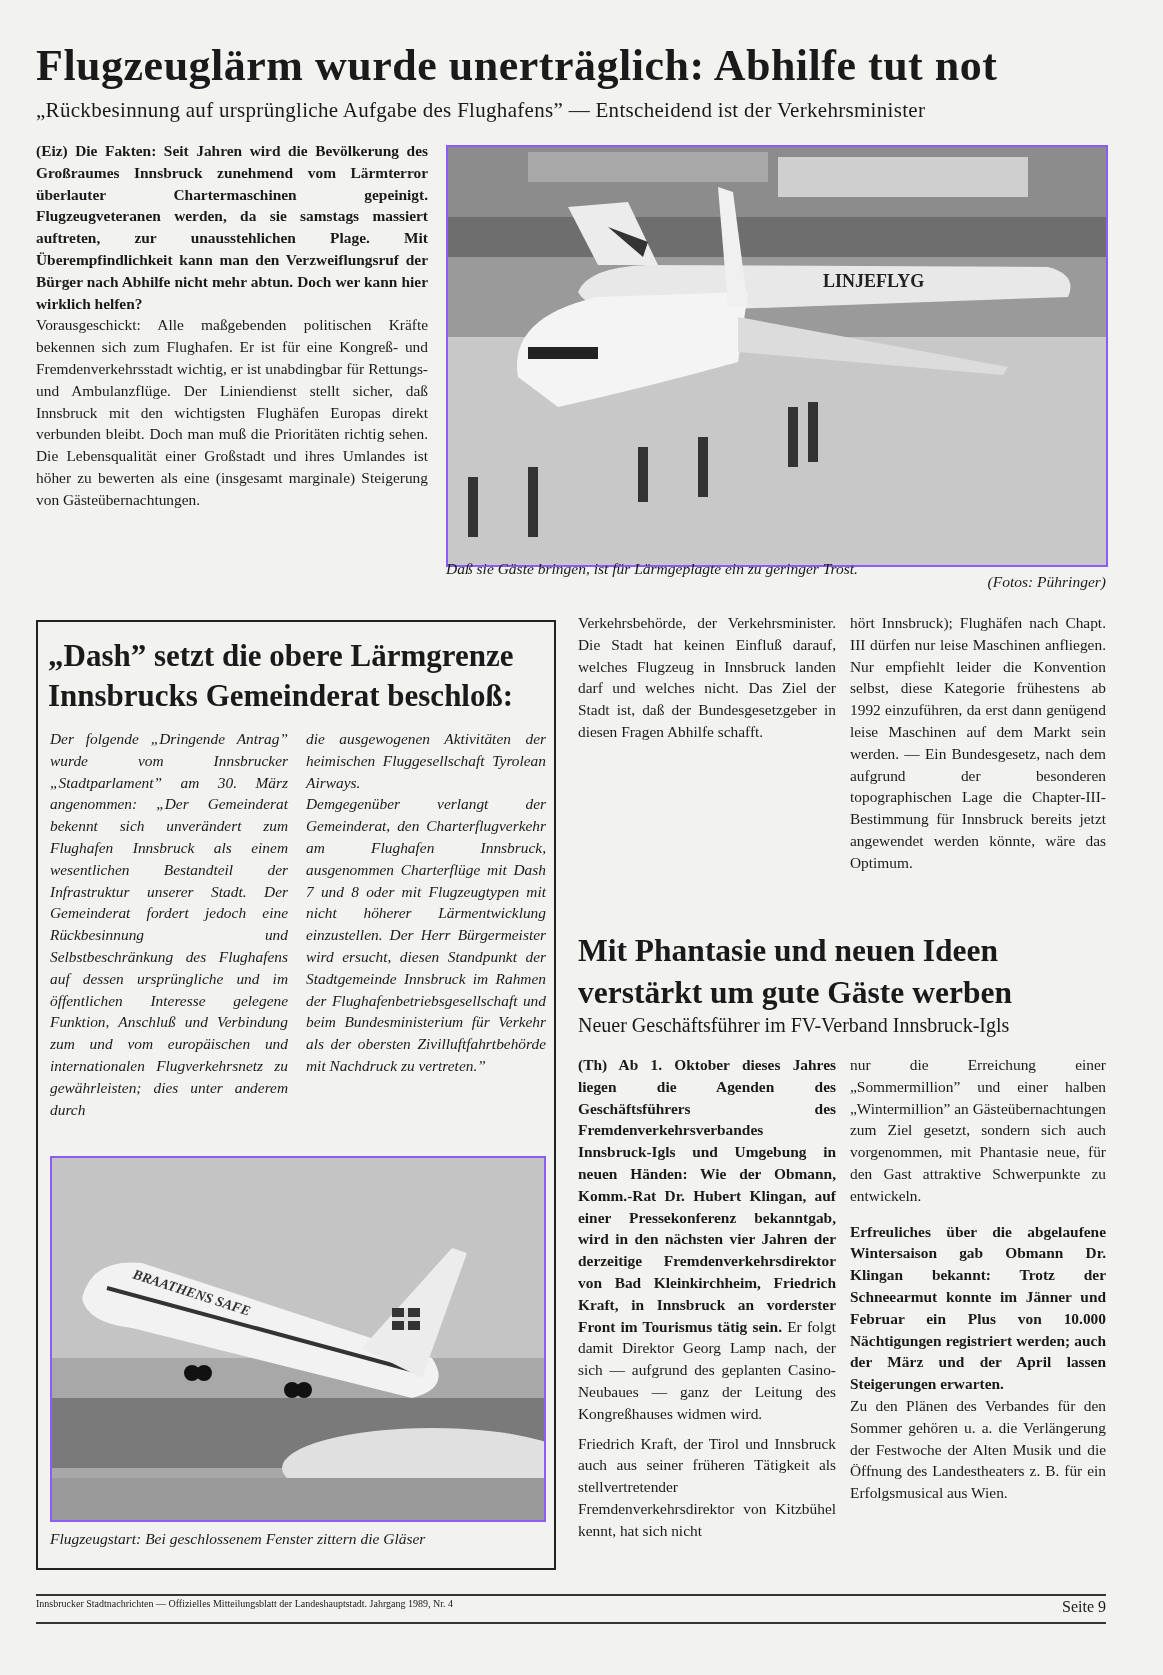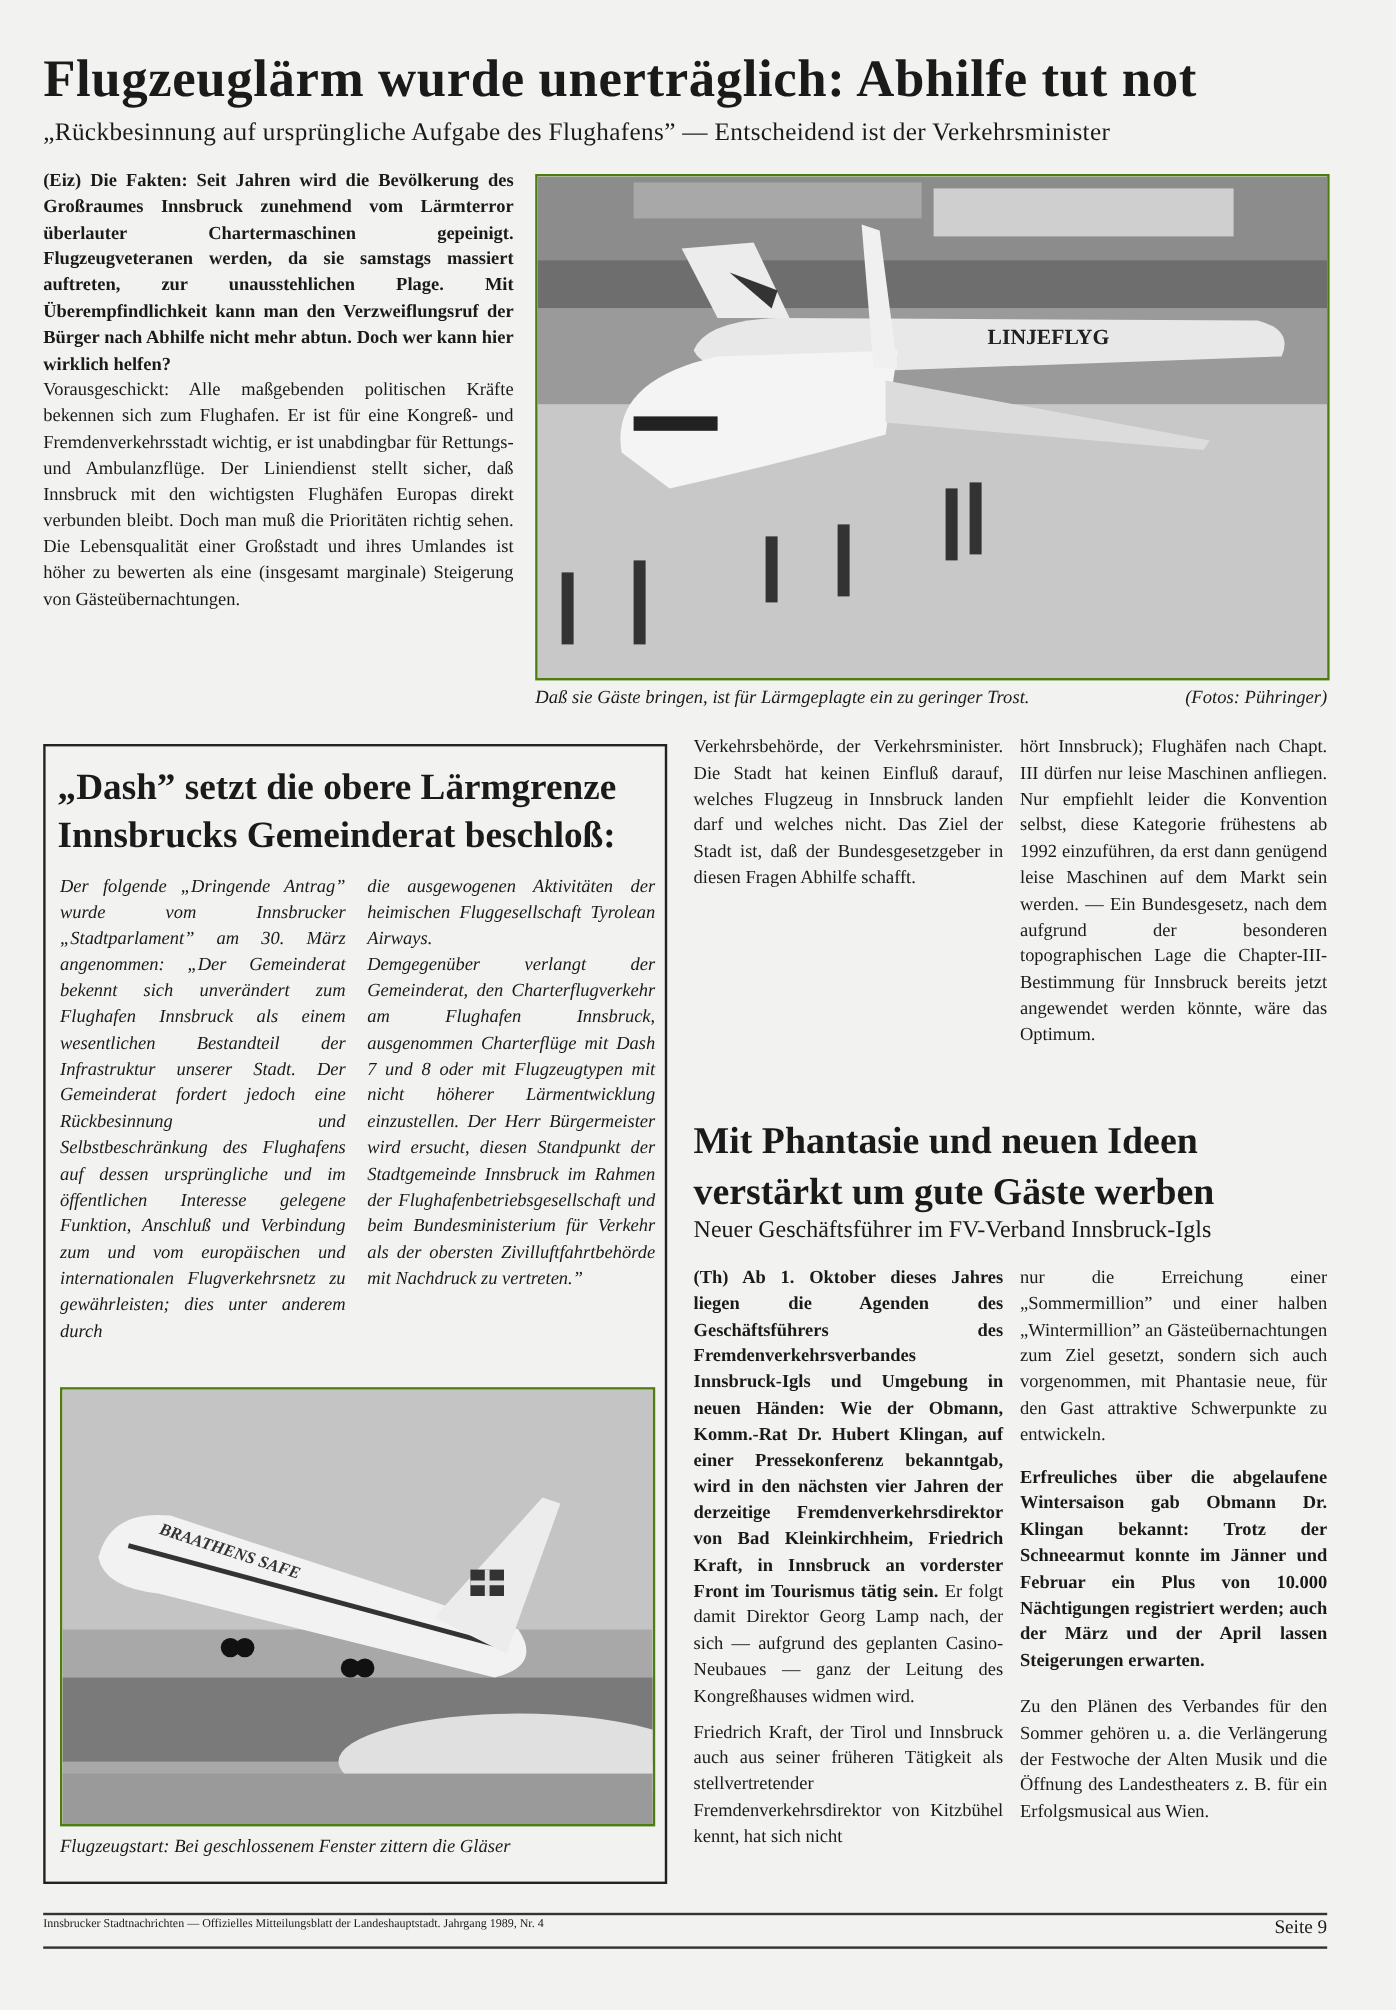--- a/index.html
+++ b/index.html
@@ -4,21 +4,21 @@
 <style>
   html,body{margin:0;padding:0;background:#f2f2f0;}
   body{width:1163px;height:1675px;position:relative;overflow:hidden;font-family:"Liberation Serif","DejaVu Serif",serif;color:#1a1a1a;}
   .abs{position:absolute;}
   .title{left:36px;top:44px;font-size:44px;font-weight:bold;letter-spacing:0.5px;white-space:nowrap;line-height:1;}
   .subtitle{left:36px;top:98px;font-size:21px;white-space:nowrap;letter-spacing:0.3px;}
   .col{font-size:15.4px;line-height:21.8px;text-align:justify;}
   .col p{margin:0;}
   .bold{font-weight:bold;}
   .ital{font-style:italic;}
-  .photo{border:2px solid #4d7c0f;overflow:hidden;}
+  .photo{border:2px solid #8b5cf6;overflow:hidden;}
   .photo svg{display:block;width:100%;height:100%;}
   .caption{font-style:italic;font-size:15.5px;white-space:nowrap;}
   .boxed{left:36px;top:620px;width:520px;height:950px;border:2px solid #222;box-sizing:border-box;}
   .box-head{left:48px;top:636px;font-size:31px;font-weight:bold;line-height:40px;white-space:nowrap;}
   .art2-head{left:578px;top:930px;font-size:31.5px;font-weight:bold;line-height:42px;white-space:nowrap;}
   .art2-sub{left:578px;top:1014px;font-size:20px;white-space:nowrap;}
   .footer-rule{left:36px;width:1070px;height:2px;background:#333;}
   .footer{left:36px;top:1598px;font-size:10px;white-space:nowrap;}
   .page-no{right:57px;top:1598px;font-size:16px;}
 </style>
@@ -56,21 +56,21 @@
     <g fill="#333">
       <rect x="20" y="330" width="10" height="60"></rect>
       <rect x="80" y="320" width="10" height="70"></rect>
       <rect x="190" y="300" width="10" height="55"></rect>
       <rect x="250" y="290" width="10" height="60"></rect>
       <rect x="340" y="260" width="10" height="60"></rect>
       <rect x="360" y="255" width="10" height="60"></rect>
     </g>
   </svg>
 </div>
-<div class="abs caption" style="left:446px;top:573px;">Daß sie Gäste bringen, ist für Lärmgeplagte ein zu geringer Trost.</div>
+<div class="abs caption" style="left:446px;top:560px;">Daß sie Gäste bringen, ist für Lärmgeplagte ein zu geringer Trost.</div>
 <div class="abs caption" style="right:57px;top:573px;">(Fotos: Pühringer)</div>
 
 <div class="abs col" style="left:578px;top:612px;width:258px;">
   <p>Verkehrsbehörde, der Verkehrsminister. Die Stadt hat keinen Einfluß darauf, welches Flugzeug in Innsbruck landen darf und welches nicht. Das Ziel der Stadt ist, daß der Bundesgesetzgeber in diesen Fragen Abhilfe schafft.</p>
 </div>
 <div class="abs col" style="left:850px;top:612px;width:256px;">
   <p>hört Innsbruck); Flughäfen nach Chapt. III dürfen nur leise Maschinen anfliegen. Nur empfiehlt leider die Konvention selbst, diese Kategorie frühestens ab 1992 einzuführen, da erst dann genügend leise Maschinen auf dem Markt sein werden. — Ein Bundesgesetz, nach dem aufgrund der besonderen topographischen Lage die Chapter-III-Bestimmung für Innsbruck bereits jetzt angewendet werden könnte, wäre das Optimum.</p>
 </div>
 
 <div class="abs boxed"></div>
@@ -111,19 +111,19 @@
   <div>verstärkt um gute Gäste werben</div>
 </div>
 <div class="abs art2-sub">Neuer Geschäftsführer im FV-Verband Innsbruck-Igls</div>
 <div class="abs col" style="left:578px;top:1054px;width:258px;">
   <p><span class="bold">(Th) Ab 1. Oktober dieses Jahres liegen die Agenden des Geschäftsführers des Fremdenverkehrsverbandes Innsbruck-Igls und Umgebung in neuen Händen: Wie der Obmann, Komm.-Rat Dr. Hubert Klingan, auf einer Pressekonferenz bekanntgab, wird in den nächsten vier Jahren der derzeitige Fremdenverkehrsdirektor von Bad Kleinkirchheim, Friedrich Kraft, in Innsbruck an vorderster Front im Tourismus tätig sein.</span><span> Er folgt damit Direktor Georg Lamp nach, der sich — aufgrund des geplanten Casino-Neubaues — ganz der Leitung des Kongreßhauses widmen wird.</span></p>
   <p style="margin-top:8px;">Friedrich Kraft, der Tirol und Innsbruck auch aus seiner früheren Tätigkeit als stellvertretender Fremdenverkehrsdirektor von Kitzbühel kennt, hat sich nicht</p>
 </div>
 <div class="abs col" style="left:850px;top:1054px;width:256px;">
   <p>nur die Erreichung einer „Sommermillion” und einer halben „Wintermillion” an Gästeübernachtungen zum Ziel gesetzt, sondern sich auch vorgenommen, mit Phantasie neue, für den Gast attraktive Schwerpunkte zu entwickeln.</p>
   <p class="bold" style="margin-top:14px;">Erfreuliches über die abgelaufene Wintersaison gab Obmann Dr. Klingan bekannt: Trotz der Schneearmut konnte im Jänner und Februar ein Plus von 10.000 Nächtigungen registriert werden; auch der März und der April lassen Steigerungen erwarten.</p>
-  <p style="margin-top:17px;">Zu den Plänen des Verbandes für den Sommer gehören u. a. die Verlängerung der Festwoche der Alten Musik und die Öffnung des Landestheaters z. B. für ein Erfolgsmusical aus Wien.</p>
+  <p style="margin-top:0;">Zu den Plänen des Verbandes für den Sommer gehören u. a. die Verlängerung der Festwoche der Alten Musik und die Öffnung des Landestheaters z. B. für ein Erfolgsmusical aus Wien.</p>
 </div>
 
 <div class="abs footer-rule" style="top:1594px;"></div>
 <div class="abs footer">Innsbrucker Stadtnachrichten — Offizielles Mitteilungsblatt der Landeshauptstadt. Jahrgang 1989, Nr. 4</div>
 <div class="abs page-no">Seite 9</div>
 <div class="abs footer-rule" style="top:1622px;"></div>
 
 </body></html>

